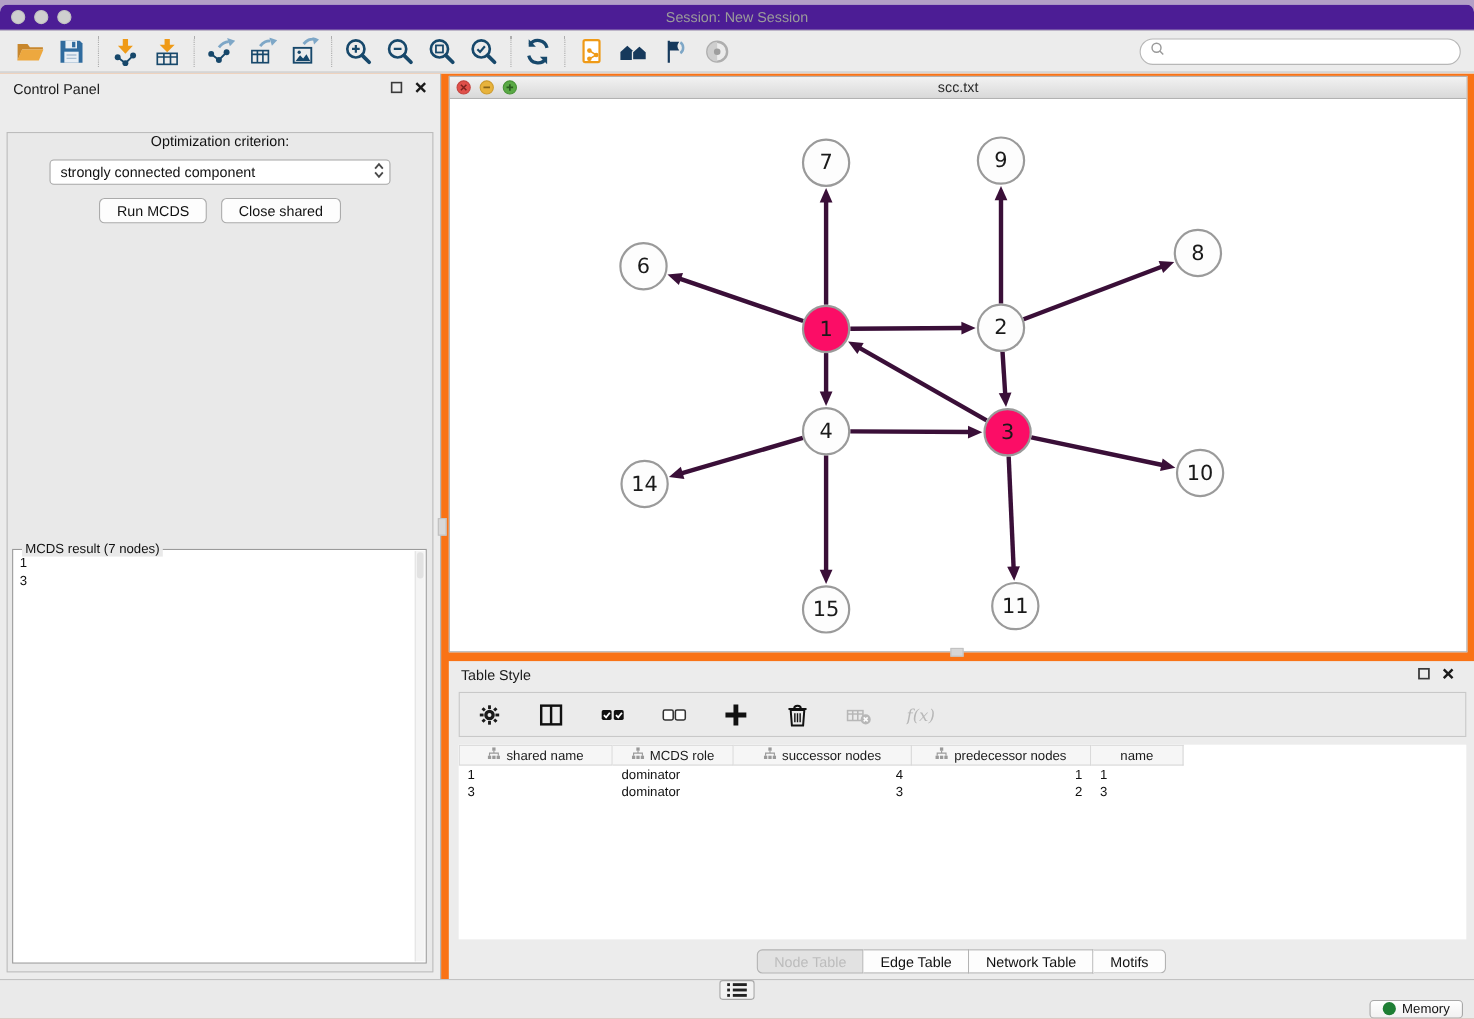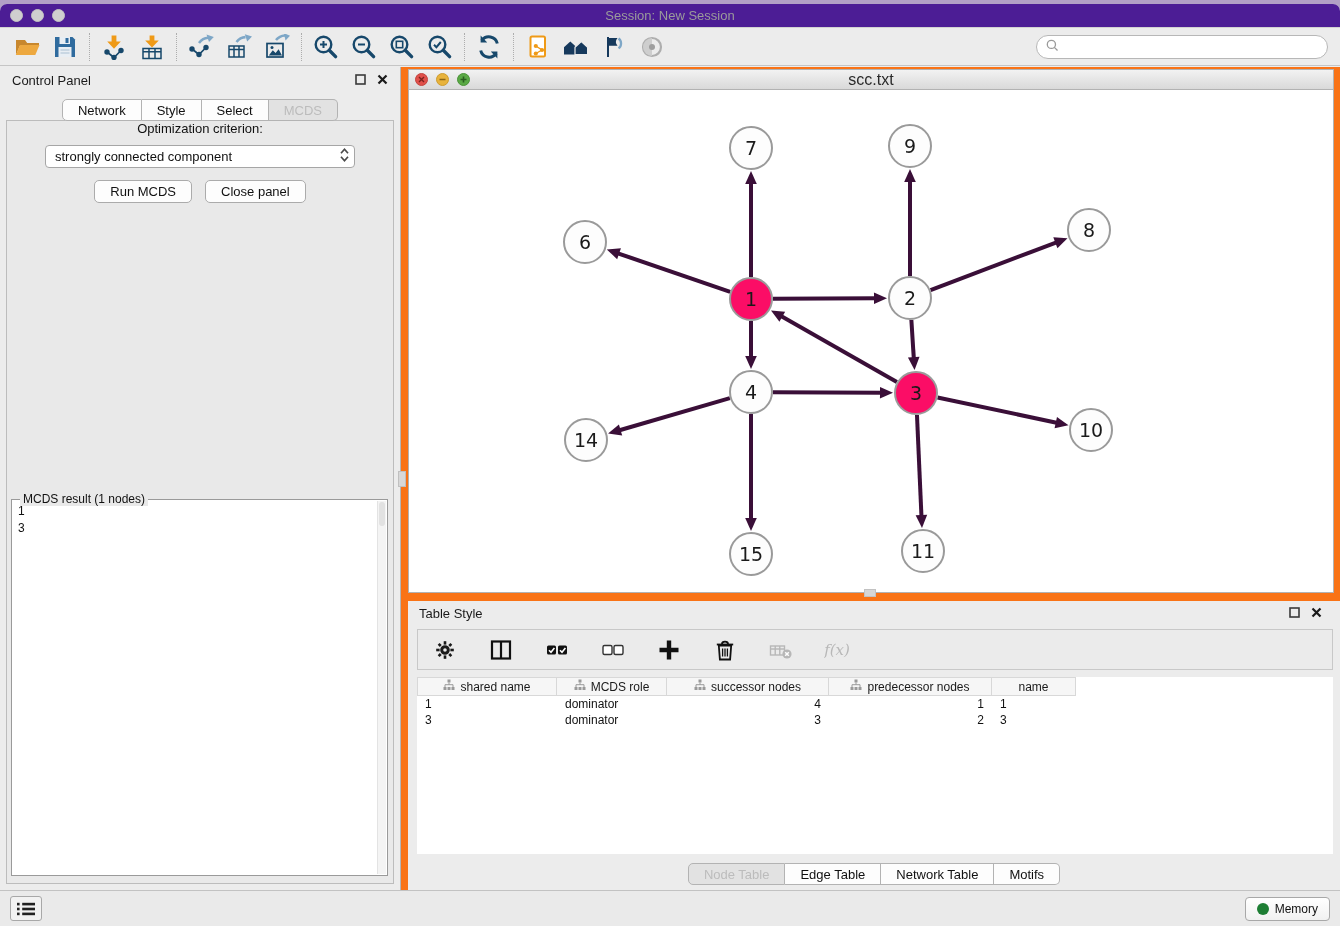--- a/index.html
+++ b/index.html
@@ -46,21 +46,21 @@
   .result-scroll { position:absolute; top:1px; bottom:1px; right:1px; width:9px; background:#f4f4f4; border-left:1px solid #e3e3e3; }
   .result-scroll i { position:absolute; top:1px; left:1px; right:1px; height:24px; background:#e2e2e2; border-radius:3px; }
 
   
   .v-grip { position:absolute; left:398px; top:404px; width:8px; height:16px; background:#d8d8d8; border:1px solid #c0c0c0; }
 
   
   .right { position:absolute; left:408px; top:0; right:0; bottom:0; }
   .network-window { position:absolute; left:0; top:2px; width:926px; height:524px; border:1px solid #b2b2b2; background:#fff; }
   .net-titlebar { height:20px; background:linear-gradient(#f2f2f2,#d9d9d9); border-bottom:1px solid #b2b2b2; position:relative; display:flex; align-items:center; justify-content:center; }
-  .net-title { font-size:16px; color:#2a2a2a; }
+  .net-title { font-size:13px; color:#2a2a2a; }
   .net-traffic { position:absolute; left:6px; top:3px; display:flex; gap:8px; }
   .net-traffic .dot { width:13px; height:13px; border-radius:50%; display:flex; align-items:center; justify-content:center; }
   .dot.red { background:#e0504a; border:1px solid #c4443f; }
   .dot.yellow { background:#e8b33c; border:1px solid #ce9c2f; }
   .dot.green { background:#5aa945; border:1px solid #4a9338; }
   .graph-svg { display:block; }
   .h-grip { position:absolute; left:456px; top:522px; width:12px; height:8px; background:#d6d6d6; border:1px solid #c2c2c2; z-index:3; }
 
   
   .table-panel { position:absolute; left:0; right:0; top:534px; bottom:0; background:#ececec; }
@@ -69,21 +69,21 @@
   .tpt-btn { width:36px; height:32px; display:flex; align-items:center; justify-content:center; }
   .tp-table { position:absolute; left:9px; right:7px; top:76px; bottom:36px; background:#fff; overflow:hidden; }
   .thead { display:flex; height:19px; }
   .th { background:#f6f6f6; border:1px solid #d8d8d8; border-left:none; display:flex; align-items:center; justify-content:center; gap:5px; font-size:12px; color:#1a1a1a; }
   .th:first-child { border-left:1px solid #d8d8d8; }
   .trow { display:flex; height:16px; }
   .td { font-size:12px; color:#111; padding:1px 8px 0 8px; white-space:nowrap; overflow:hidden; }
   .tp-tabs { position:absolute; bottom:5px; left:0; right:0; display:flex; justify-content:center; }
 
   
-  .statusbar { position:absolute; bottom:0; left:0; right:0; height:36px; background:#eaeaea; border-top:1px solid #c2c2c2; display:flex; align-items:center; padding:0 10px; }
+  .statusbar { position:absolute; bottom:0; left:0; right:0; height:36px; background:#eaeaea; border-top:1px solid #c2c2c2; display:flex; align-items:center; padding:0 10px;flex-direction:column; }
   .list-btn { width:32px; height:25px; background:#f2f2f2; border:1px solid #a8a8a8; border-radius:3px; display:flex; align-items:center; justify-content:center; }
   .memory-btn { margin-left:auto; height:24px; padding:0 11px; background:linear-gradient(#ffffff,#f1f1f1); border:1px solid #a8a8a8; border-radius:4px; display:flex; align-items:center; gap:6px; font-size:12px; color:#111; }
   .memory-dot { width:12px; height:12px; border-radius:50%; background:#1e7e34; }
 </style>
 </head>
 <body>
 
 <div class="app">
 
   <div class="titlebar">
@@ -251,41 +251,35 @@
         <span>Control Panel</span>
         <span class="panel-icons">
           <span><svg width="11" height="11" viewBox="0 0 11 11">
                 <rect x="1" y="1" width="9" height="9" fill="none" stroke="#3a3a3a" stroke-width="1.6"></rect>
               </svg></span>
           <span><svg width="11" height="11" viewBox="0 0 11 11">
                 <path d="M1.5 1.5l8 8M9.5 1.5l-8 8" stroke="#1a1a1a" stroke-width="2.2"></path>
               </svg></span>
         </span>
       </div>
-      <div class="cp-tabs" id="cp-tabs">
-          <button class="seg-btn">Network</button>
-          <button class="seg-btn">Style</button>
-          <button class="seg-btn">Select</button>
-          <button class="seg-btn active">MCDS</button>
-        </div>
       <div class="cp-box">
         <div class="opt-label">Optimization criterion:</div>
         <div class="dropdown">
           <span class="dd-value">strongly connected component</span>
           <span><svg width="9" height="16" viewBox="0 0 9 16">
                 <path d="M1 6.2l3.5-4L8 6.2" fill="none" stroke="#4a4a4a" stroke-width="1.7"></path>
                 <path d="M1 9.8l3.5 4L8 9.8" fill="none" stroke="#4a4a4a" stroke-width="1.7"></path>
               </svg></span>
         </div>
         <div class="cp-buttons">
           <button class="push-btn">Run MCDS</button>
-          <button class="push-btn">Close panel</button>
+          <button class="push-btn">Close shared</button>
         </div>
         <div class="result-box">
-          <div class="result-legend">MCDS result (1 nodes)</div>
+          <div class="result-legend">MCDS result (7 nodes)</div>
           <div class="result-text" id="result-text">1
 3</div>
           <div class="result-scroll">
               <i></i>
             </div>
         </div>
       </div>
     </div>
 
     <div class="v-grip"></div>

